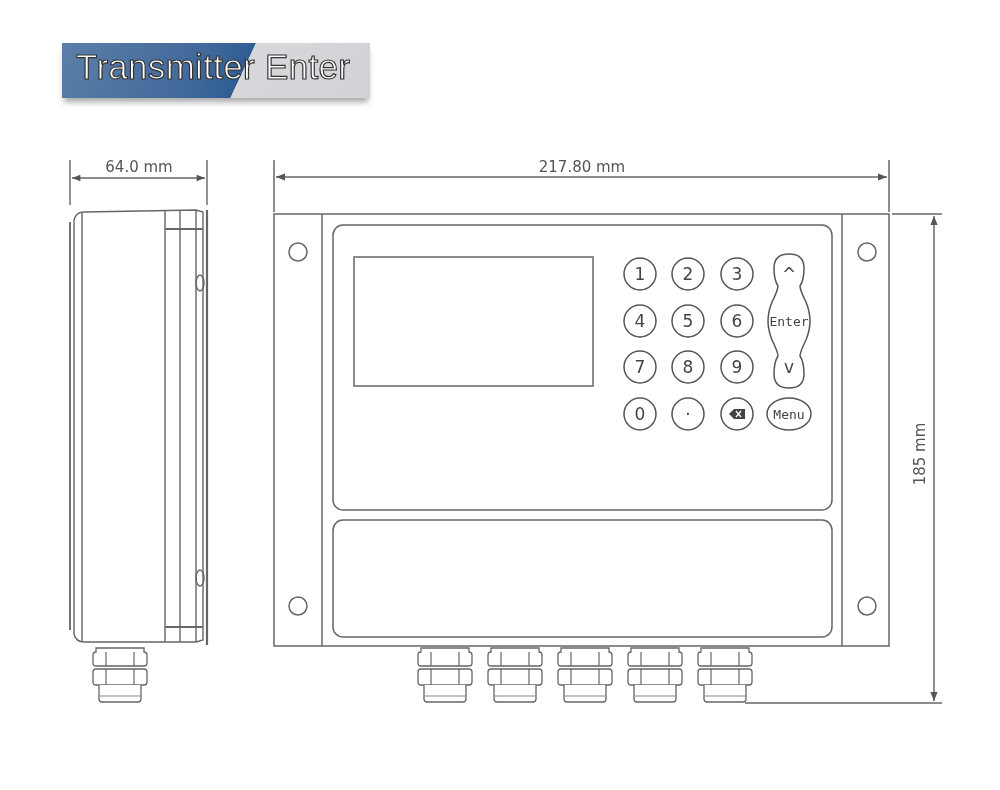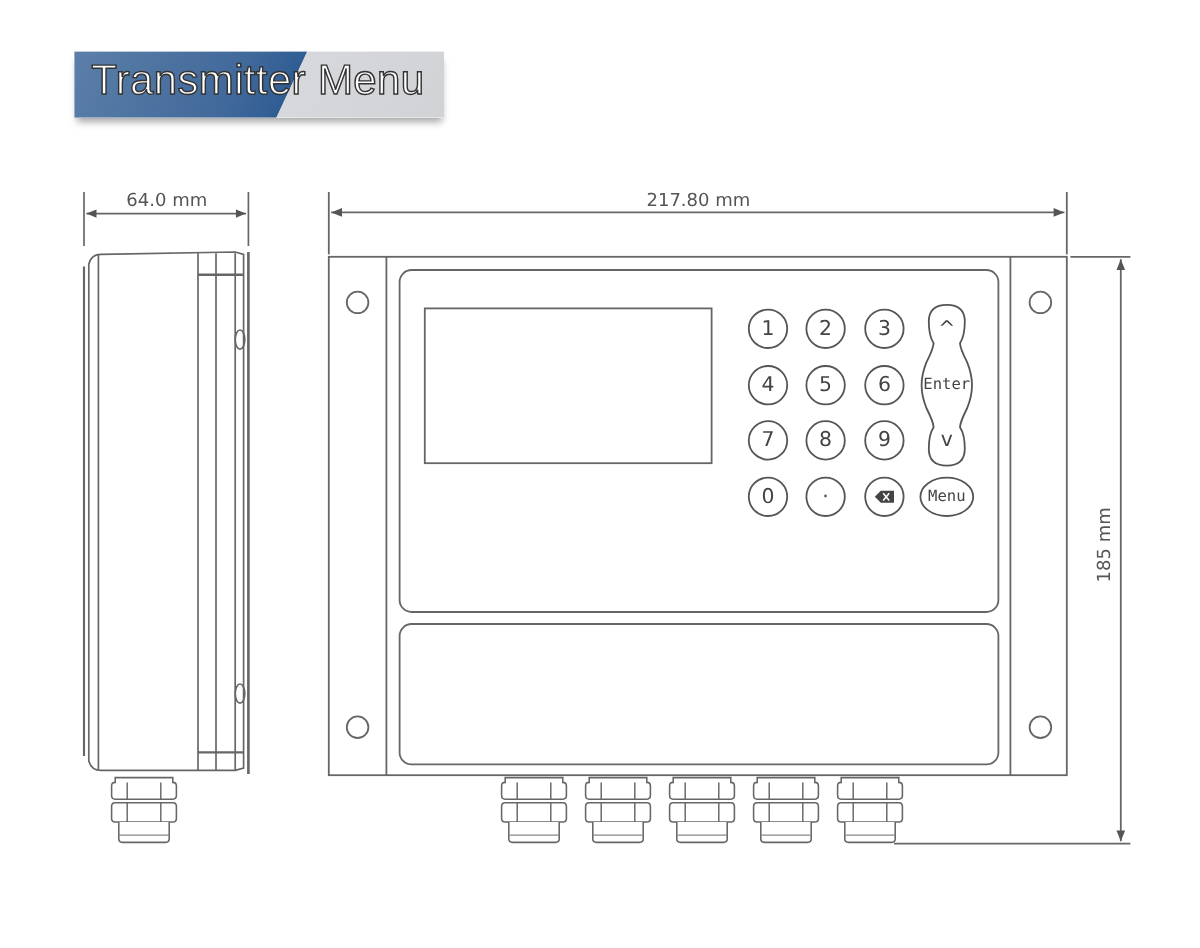--- a/index.html
+++ b/index.html
@@ -11,21 +11,21 @@
     -webkit-text-stroke:1.2px #333;letter-spacing:0.3px;white-space:nowrap;}
   svg.drawing{position:absolute;left:0;top:0;}
   .lbl{font-family:"DejaVu Sans",sans-serif;font-size:15px;fill:#555;}
   .key{font-family:"DejaVu Sans",sans-serif;font-size:17px;fill:#444;text-anchor:middle;dominant-baseline:central;}
   .keysm{font-family:"DejaVu Sans Mono",monospace;font-size:13px;fill:#444;text-anchor:middle;dominant-baseline:central;}
 </style>
 </head>
 <body>
 
 <div class="title-banner">
-  <div class="title-text">Transmitter Menu</div>
+  <div class="title-text">Transmitter Enter</div>
 </div>
 
 <svg class="drawing" width="1000" height="790" viewBox="0 0 1000 790">
   <defs>
     <marker id="arr" viewBox="0 0 10 10" refX="10" refY="5" markerWidth="8" markerHeight="6" orient="auto-start-reverse">
       <path d="M0,1 L10,5 L0,9 z" fill="#555"></path>
     </marker>
     <g id="gland">
       <path d="M3,0 h48 v4 q3,0 3,3 v8 q0,3 -3,3 h-48 q-3,0 -3,-3 v-8 q0,-3 3,-3z" fill="#fff" stroke="#666" stroke-width="1.3"></path>
       <line x1="13" y1="4" x2="13" y2="18" stroke="#666" stroke-width="1.2"></line>

